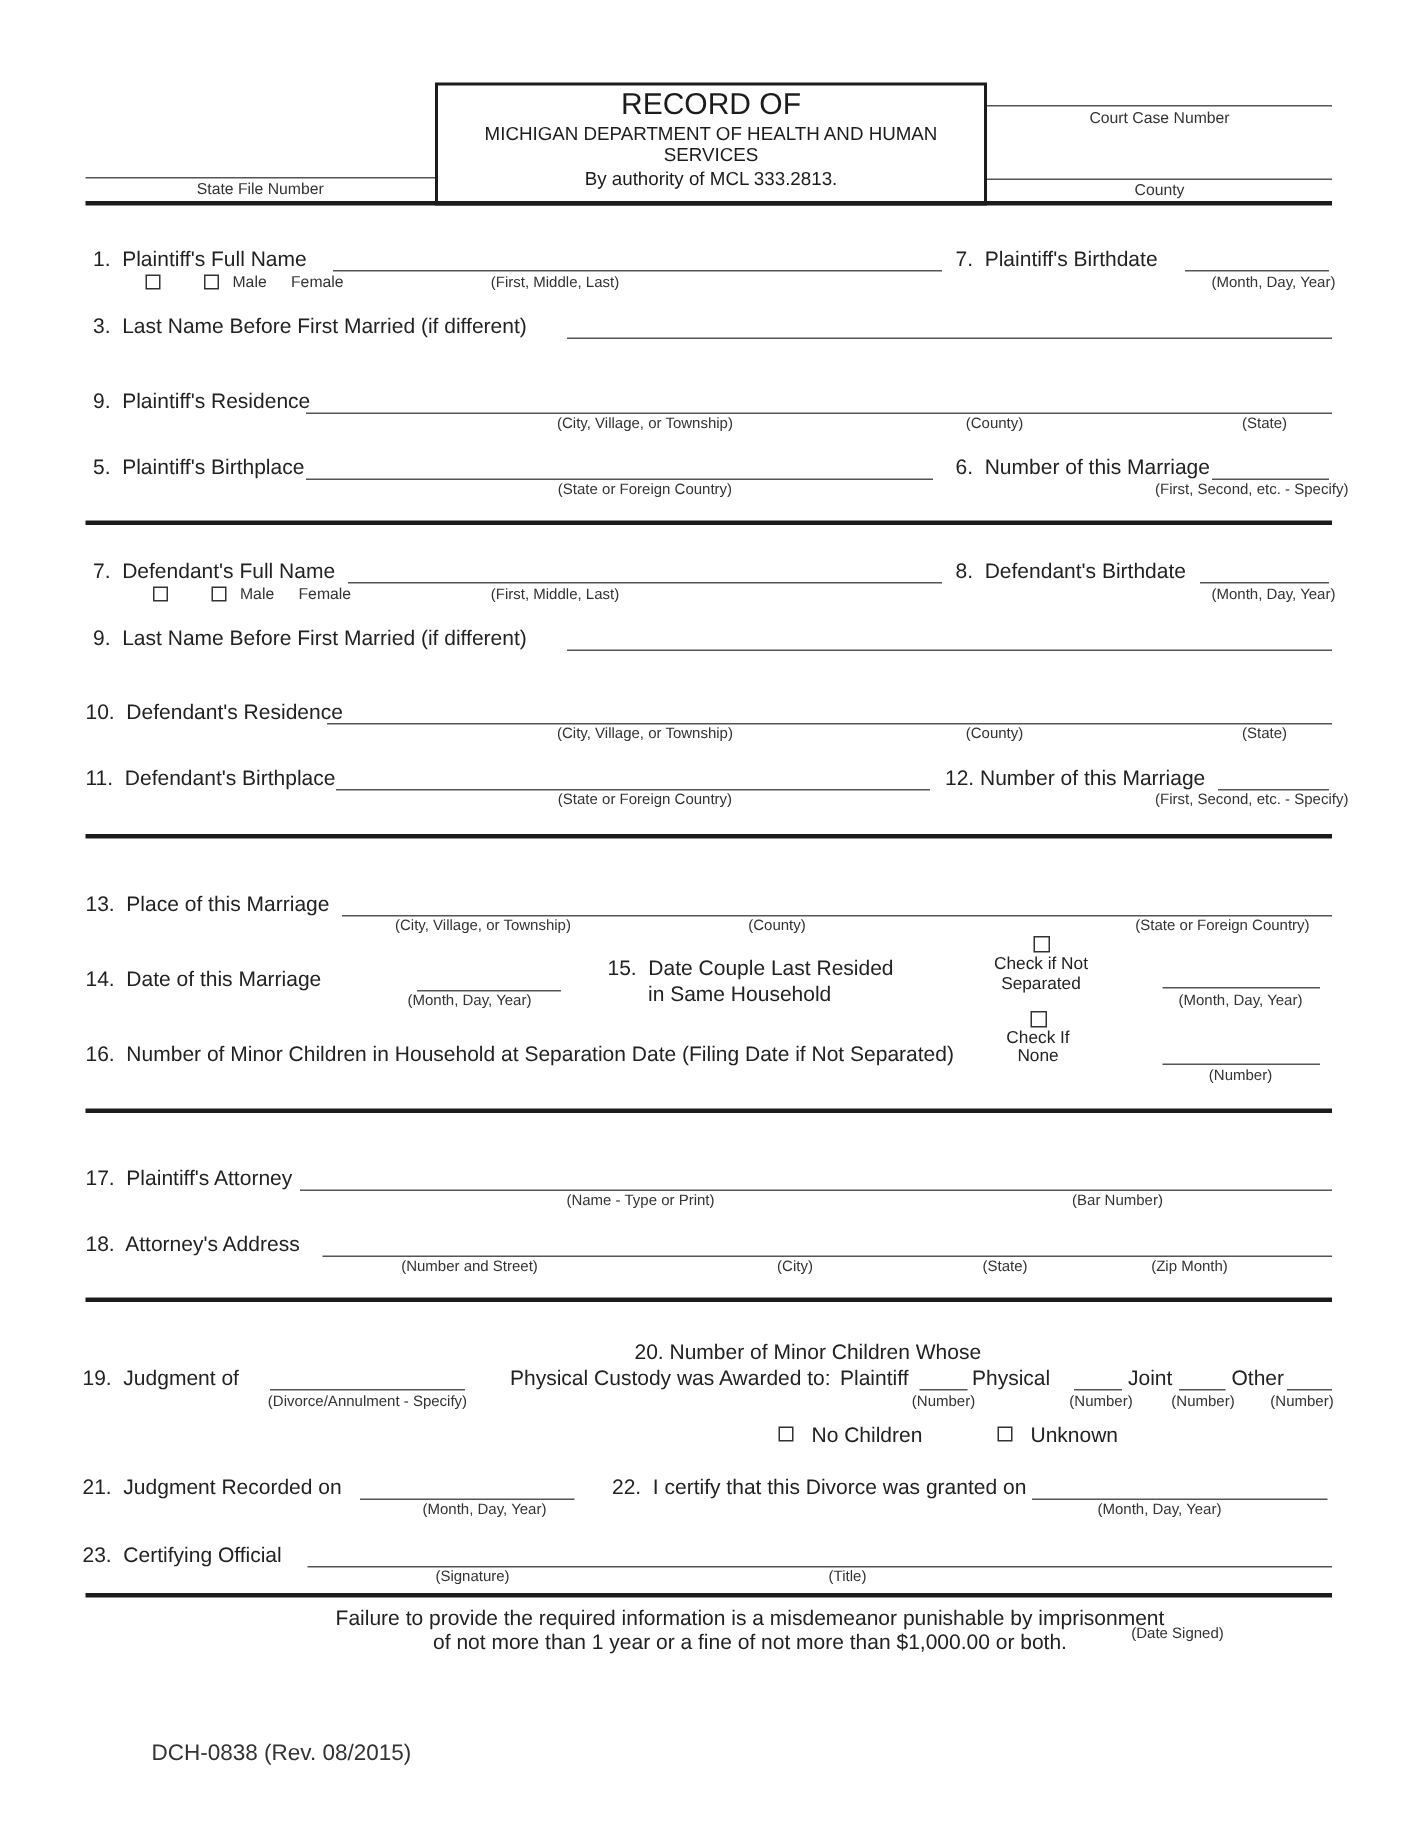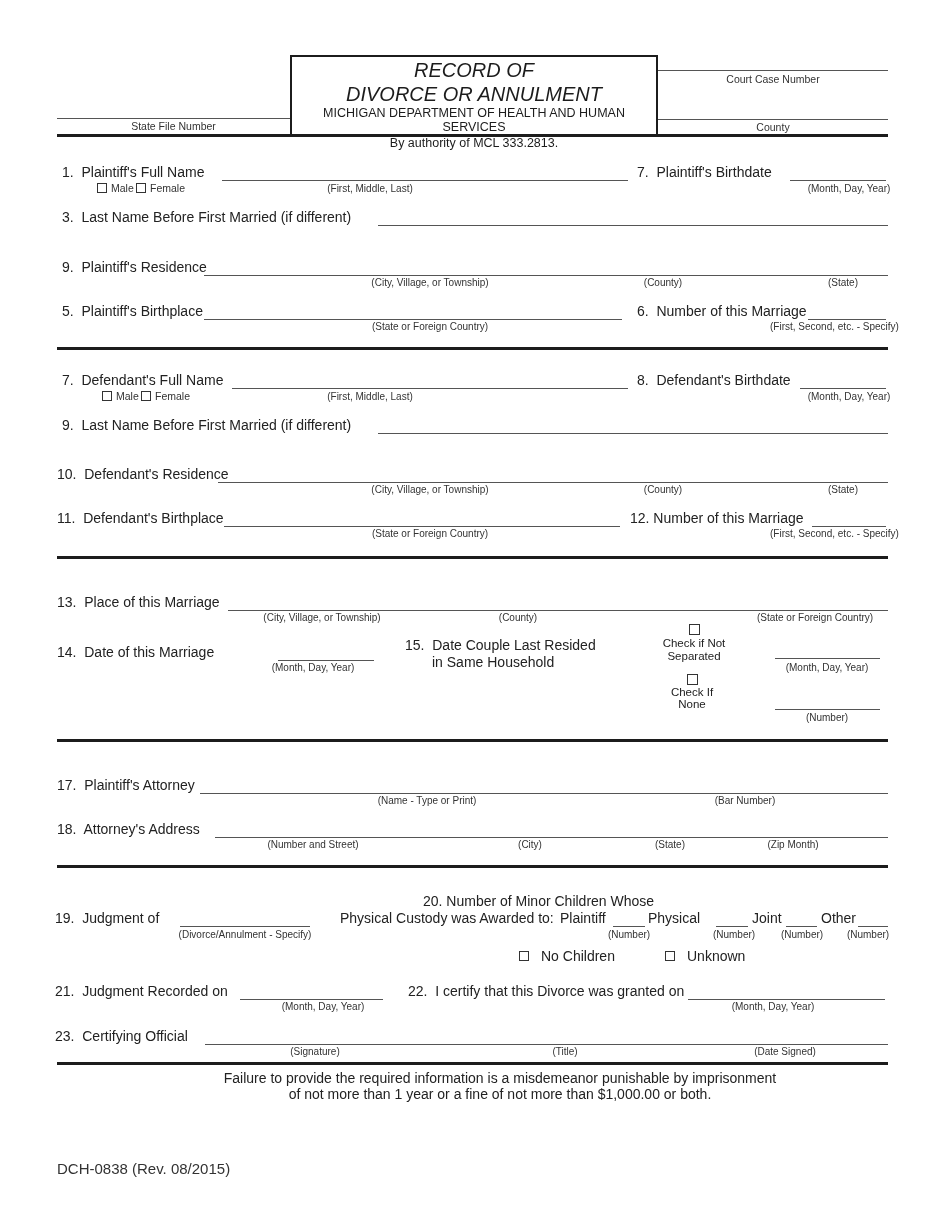--- a/index.html
+++ b/index.html
@@ -1,42 +1,41 @@
 <!DOCTYPE html>
 <html><head>
 <meta charset="utf-8">
 <style>
   html,body{margin:0;padding:0;background:#ffffff;}
   .page{position:relative;width:943px;height:1221px;background:#fff;
         font-family:"Liberation Sans", sans-serif;color:#1f1f1f;overflow:hidden;}
   .L{position:absolute;font-size:14px;line-height:1.1;white-space:pre;color:#222;}
   .H{position:absolute;font-size:10px;line-height:1.1;text-align:center;color:#333;white-space:nowrap;}
   .S{position:absolute;font-size:10.5px;line-height:1.1;text-align:center;color:#333;white-space:nowrap;}
-  .S2{position:absolute;font-size:10.5px;line-height:1.1;color:#333;white-space:nowrap;}
+  .S2{position:absolute;font-size:10.5px;line-height:1.1;color:#333;white-space:nowrap;margin-left:44px;}
   .S3{position:absolute;font-size:11.5px;line-height:1.15;text-align:center;color:#222;white-space:nowrap;}
   .U{position:absolute;height:4px;border-bottom:1.5px solid #555;}
   .T{position:absolute;height:0;border-bottom:3px solid #1c1c1c;}
   .C{position:absolute;width:10px;height:10px;border:1.5px solid #333;background:#fff;box-sizing:border-box;}
   .C2{position:absolute;width:11px;height:11px;border:1.5px solid #333;background:#fff;box-sizing:border-box;}
   .hbox{position:absolute;left:290px;top:55px;width:368px;height:82px;border:2px solid #1c1c1c;
         box-sizing:border-box;text-align:center;background:#fff;}
-  .t1{font-size:20px;line-height:1.05;margin-top:3px;color:#1c1c1c;font-style:italic;}
+  .t1{font-size:20px;line-height:1.05;margin-top:3px;color:#1c1c1c;}
   .t3{font-size:12.5px;line-height:1.15;margin-top:1px;color:#1c1c1c;}
   .wm{position:absolute;left:350px;top:583px;font-family:"Liberation Mono", monospace;
       font-size:40px;letter-spacing:1px;color:#161616;white-space:nowrap;}
   .fw{position:absolute;font-size:14px;text-align:center;color:#222;}
 </style>
 </head>
 <body>
 
 <div class="page">
 
   <div class="hbox">
     <div class="t1">RECORD OF</div>
-    <div class="t1">DIVORCE OR ANNULMENT</div>
     <div class="t3">MICHIGAN DEPARTMENT OF HEALTH AND HUMAN SERVICES</div>
     <div class="t3">By authority of MCL 333.2813.</div>
   </div>
   <div class="U" style="left:57px;top:114px;width:233px"></div>
   <div class="S" style="left:57px;top:121px;width:233px">State File Number</div>
   <div class="U" style="left:658px;top:66px;width:230px"></div>
   <div class="S" style="left:658px;top:74px;width:230px">Court Case Number</div>
   <div class="U" style="left:658px;top:115px;width:230px"></div>
   <div class="S" style="left:658px;top:122px;width:230px">County</div>
   <div class="T" style="left:57px;top:134px;width:831px"></div>
@@ -112,20 +111,21 @@
   <div class="L" style="left:432px;top:655px">in Same Household</div>
   <span class="C2" style="left:689px;top:624px"></span>
   <div class="S3" style="left:634px;top:637px;width:120px">Check if Not</div>
   <div class="S3" style="left:634px;top:650px;width:120px">Separated</div>
   <div class="U" style="left:775px;top:654px;width:105px"></div>
   <div class="H" style="left:767px;top:662px;width:120px">(Month, Day, Year)</div>
 
   <span class="C2" style="left:687px;top:674px"></span>
   <div class="S3" style="left:634px;top:686px;width:116px">Check If</div>
   <div class="S3" style="left:634px;top:698px;width:116px">None</div>
+  <div class="L" style="left:57px;top:695px">16.  Number of Minor Children in Household at Separation Date (Filing Date if Not Separated)</div>
   <div class="U" style="left:775px;top:705px;width:105px"></div>
   <div class="H" style="left:767px;top:712px;width:120px">(Number)</div>
 
   <div class="T" style="left:57px;top:739px;width:831px"></div>
 
   <div class="L" style="left:57px;top:778px">17.  Plaintiff's Attorney</div>
   <div class="U" style="left:200px;top:789px;width:688px"></div>
   <div class="H" style="left:347px;top:795px;width:160px">(Name - Type or Print)</div>
   <div class="H" style="left:680px;top:795px;width:130px">(Bar Number)</div>
   <div class="L" style="left:57px;top:822px">18.  Attorney's Address</div>
@@ -162,21 +162,21 @@
   <div class="L" style="left:55px;top:984px">21.  Judgment Recorded on</div>
   <div class="U" style="left:240px;top:995px;width:143px"></div>
   <div class="H" style="left:263px;top:1001px;width:120px">(Month, Day, Year)</div>
   <div class="L" style="left:408px;top:984px">22.  I certify that this Divorce was granted on</div>
   <div class="U" style="left:688px;top:995px;width:197px"></div>
   <div class="H" style="left:713px;top:1001px;width:120px">(Month, Day, Year)</div>
   <div class="L" style="left:55px;top:1029px">23.  Certifying Official</div>
   <div class="U" style="left:205px;top:1040px;width:683px"></div>
   <div class="H" style="left:235px;top:1046px;width:160px">(Signature)</div>
   <div class="H" style="left:485px;top:1046px;width:160px">(Title)</div>
-  <div class="H" style="left:705px;top:1046px;width:160px">(Date Signed)</div>
+  <div class="H" style="left:705px;top:1084px;width:160px">(Date Signed)</div>
 
   <div class="T" style="left:57px;top:1062px;width:831px"></div>
 
   <div class="fw" style="left:80px;top:1070px;width:840px">Failure to provide the required information is a misdemeanor punishable by imprisonment</div>
   <div class="fw" style="left:80px;top:1086px;width:840px">of not more than 1 year or a fine of not more than $1,000.00 or both.</div>
   <div class="S2" style="left:57px;top:1161px;font-size:15px">DCH-0838 (Rev. 08/2015)</div>
 
 </div>
 
 </body></html>

